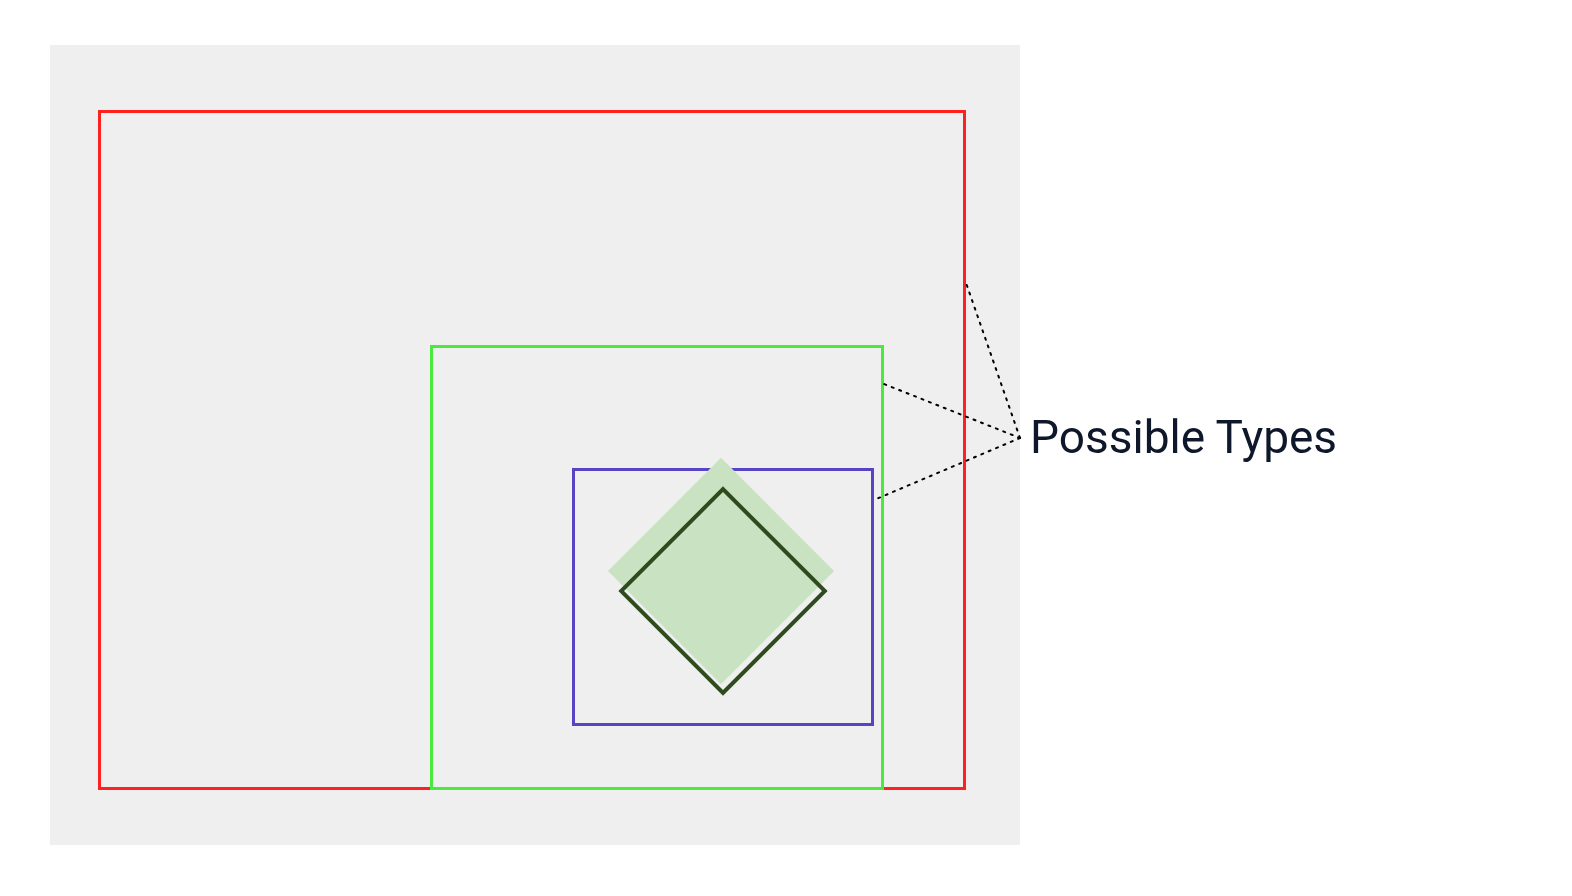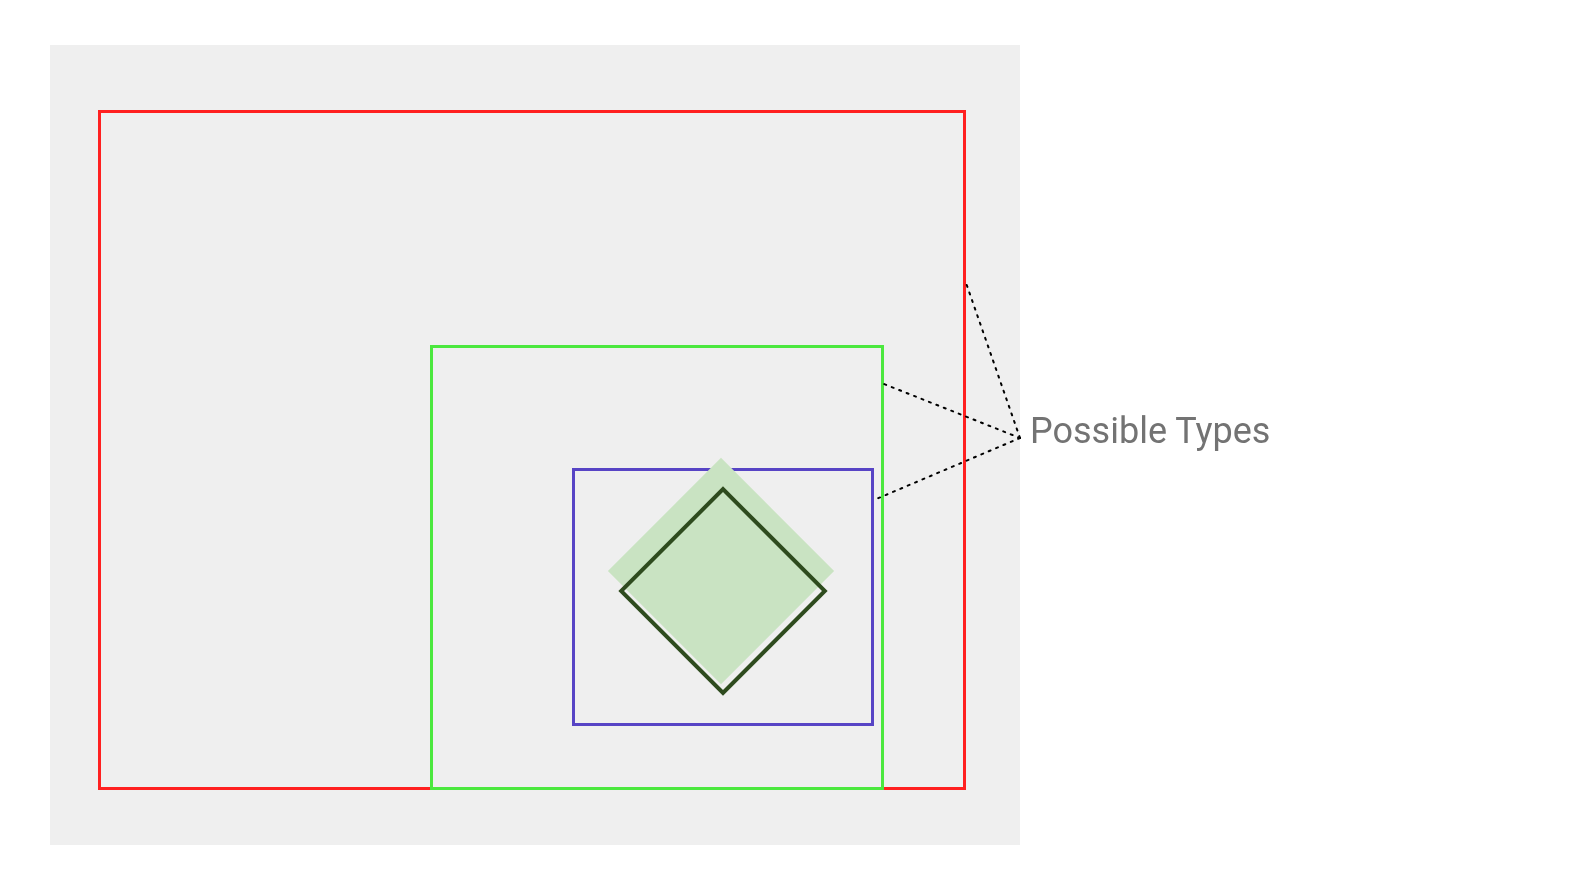--- a/index.html
+++ b/index.html
@@ -60,22 +60,22 @@
       width: 148px;
       height: 148px;
       transform: rotate(45deg);
       border: 4px solid #2e4b1e;
       background: transparent;
     }
     .label {
       position: absolute;
       left: 1030px;
       top: 410px;
-      font-size: 36px;
-      color: #737373;
+      font-size: 46px;
+      color: #0f172a;
       white-space: nowrap;
     }
     svg.connectors {
       position: absolute;
       left: 0;
       top: 0;
       width: 1572px;
       height: 896px;
       pointer-events: none;
     }

